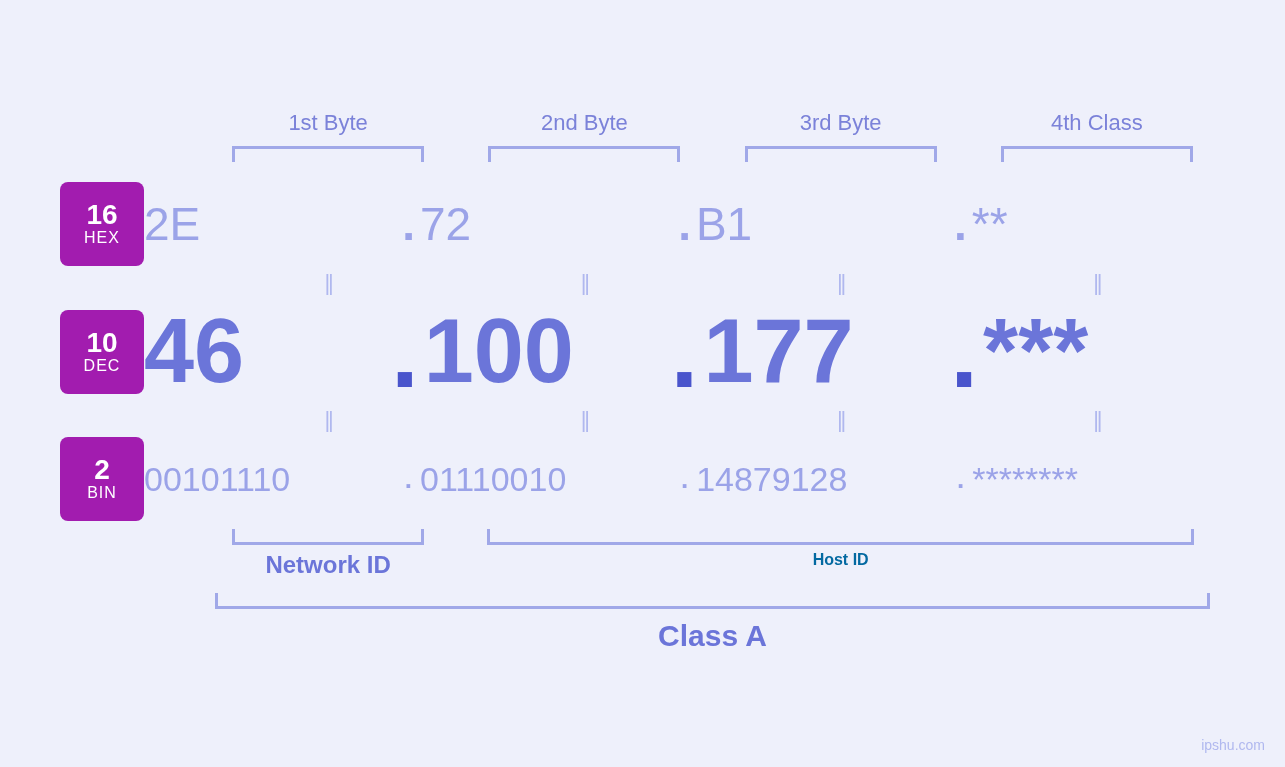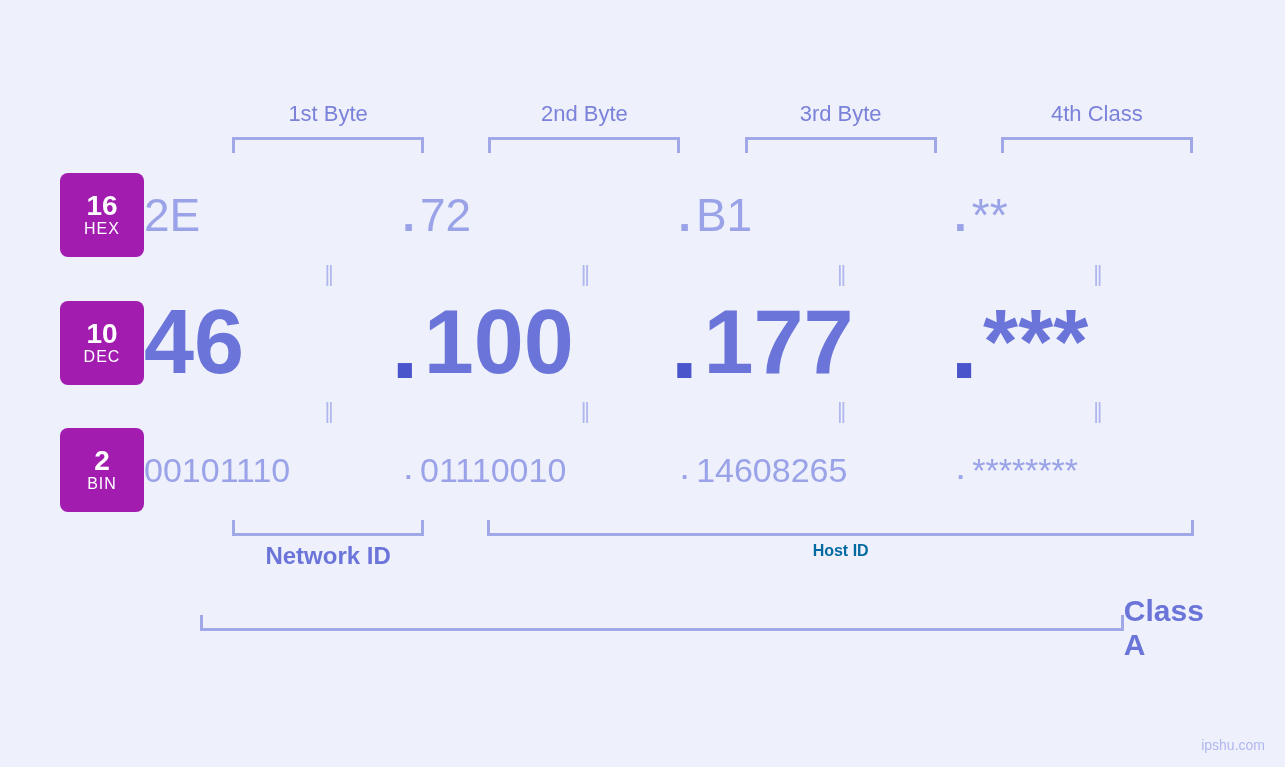--- a/index.html
+++ b/index.html
@@ -312,21 +312,21 @@
     <div class="values-row">
       <div class="byte-cell">
         <span class="bin-value">00101110</span>
       </div>
       <span class="bin-dot">.</span>
       <div class="byte-cell">
         <span class="bin-value">01110010</span>
       </div>
       <span class="bin-dot">.</span>
       <div class="byte-cell">
-        <span class="bin-value">14608265</span>
+        <span class="bin-value">14879128</span>
       </div>
       <span class="bin-dot">.</span>
       <div class="byte-cell">
         <span class="bin-value">********</span>
       </div>
     </div>
   </div>
 
   <div style="display:flex; width:100%; padding-left:140px; margin-top:8px;">
 
@@ -341,20 +341,20 @@
 
   <div style="display:flex; width:100%; padding-left:140px; margin-top:6px;text-align:center;">
     <div style="flex:1; display:flex; justify-content:center;">
       <span class="network-label">Network ID</span>
     </div>
     <div style="flex:3; display:flex; justify-content:center;">
       <span class="host-label">Host ID</span>
     </div>
   </div>
 
-  <div style="display:flex; width:100%; padding-left:140px; margin-top:14px; flex-direction:row; align-items:center;">
+  <div style="display:flex; width:100%; padding-left:140px; margin-top:14px; flex-direction:column; align-items:center;">
     <div style="width:97%; height:16px; border-bottom:3px solid #a0a8e8; border-left:3px solid #a0a8e8; border-right:3px solid #a0a8e8;"></div>
     <span class="class-label">Class A</span>
   </div>
 
 </div>
 
 <div class="watermark">ipshu.com</div>
 
 </body></html>

